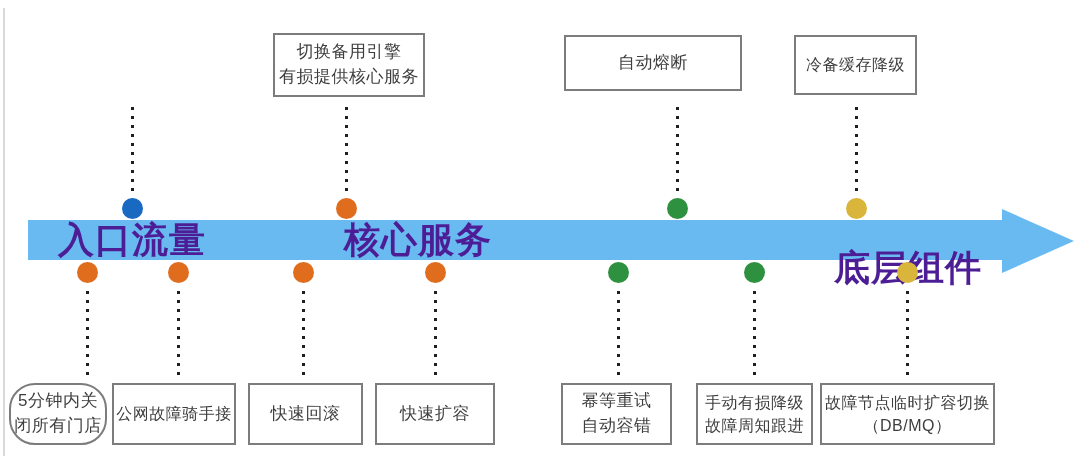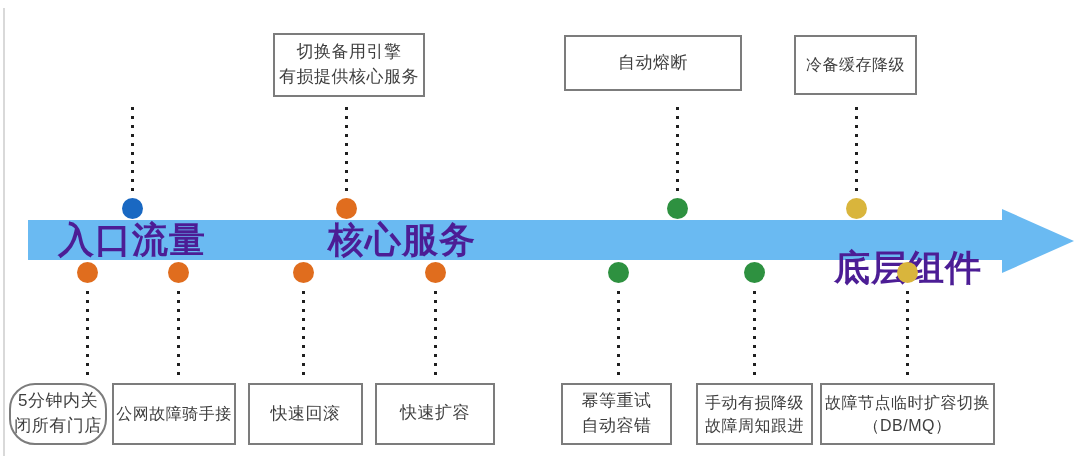--- a/index.html
+++ b/index.html
@@ -30,21 +30,21 @@
   
   .tb1{left:60px;top:35px;width:140px;height:60px;}
   .tb2{left:273px;top:33px;width:152px;height:64px;}
   .tb3{left:564px;top:35px;width:178px;height:56px;}
   .tb4{left:794px;top:35px;width:123px;height:60px;font-size:16px;}
   
   .bbox{top:383px;height:62px;}
   .bb1{left:9px;width:98px;border-radius:26px;}
   .bb2{left:112px;width:124px;font-size:16px;}
   .bb3{left:248px;width:115px;}
-  .bb4{left:375px;width:120px;font-family:Liberation Mono, monospace;}
+  .bb4{left:375px;width:120px;}
   .bb5{left:561px;width:111px;}
   .bb6{left:696px;width:117px;font-size:16px;}
   .bb7{left:820px;width:175px;font-size:16px;}
   
   .vdots{
     position:absolute;width:5px;
     background-image:radial-gradient(circle,#1f1f1f 1.7px,transparent 1.9px);
     background-size:5px 9px;
     background-repeat:repeat-y;
     background-position:center top;
@@ -74,21 +74,21 @@
     border-left:72px solid #6abaf2;
   }
   .band-label{
     position:absolute;top:240px;
     transform:translate(-50%,-50%);
     color:#4c1d95;font-weight:bold;
     font-size:36px;letter-spacing:1px;
     white-space:nowrap;
   }
   .bl1{left:132px;}
-  .bl2{left:402px;}
+  .bl2{left:418px;}
   .bl3{left:678px;}
   .bl4{left:908px;margin-top:28px;}
 </style>
 </head>
 <body>
 
 <div id="canvas">
 
   <div class="edge-line"></div>
 

